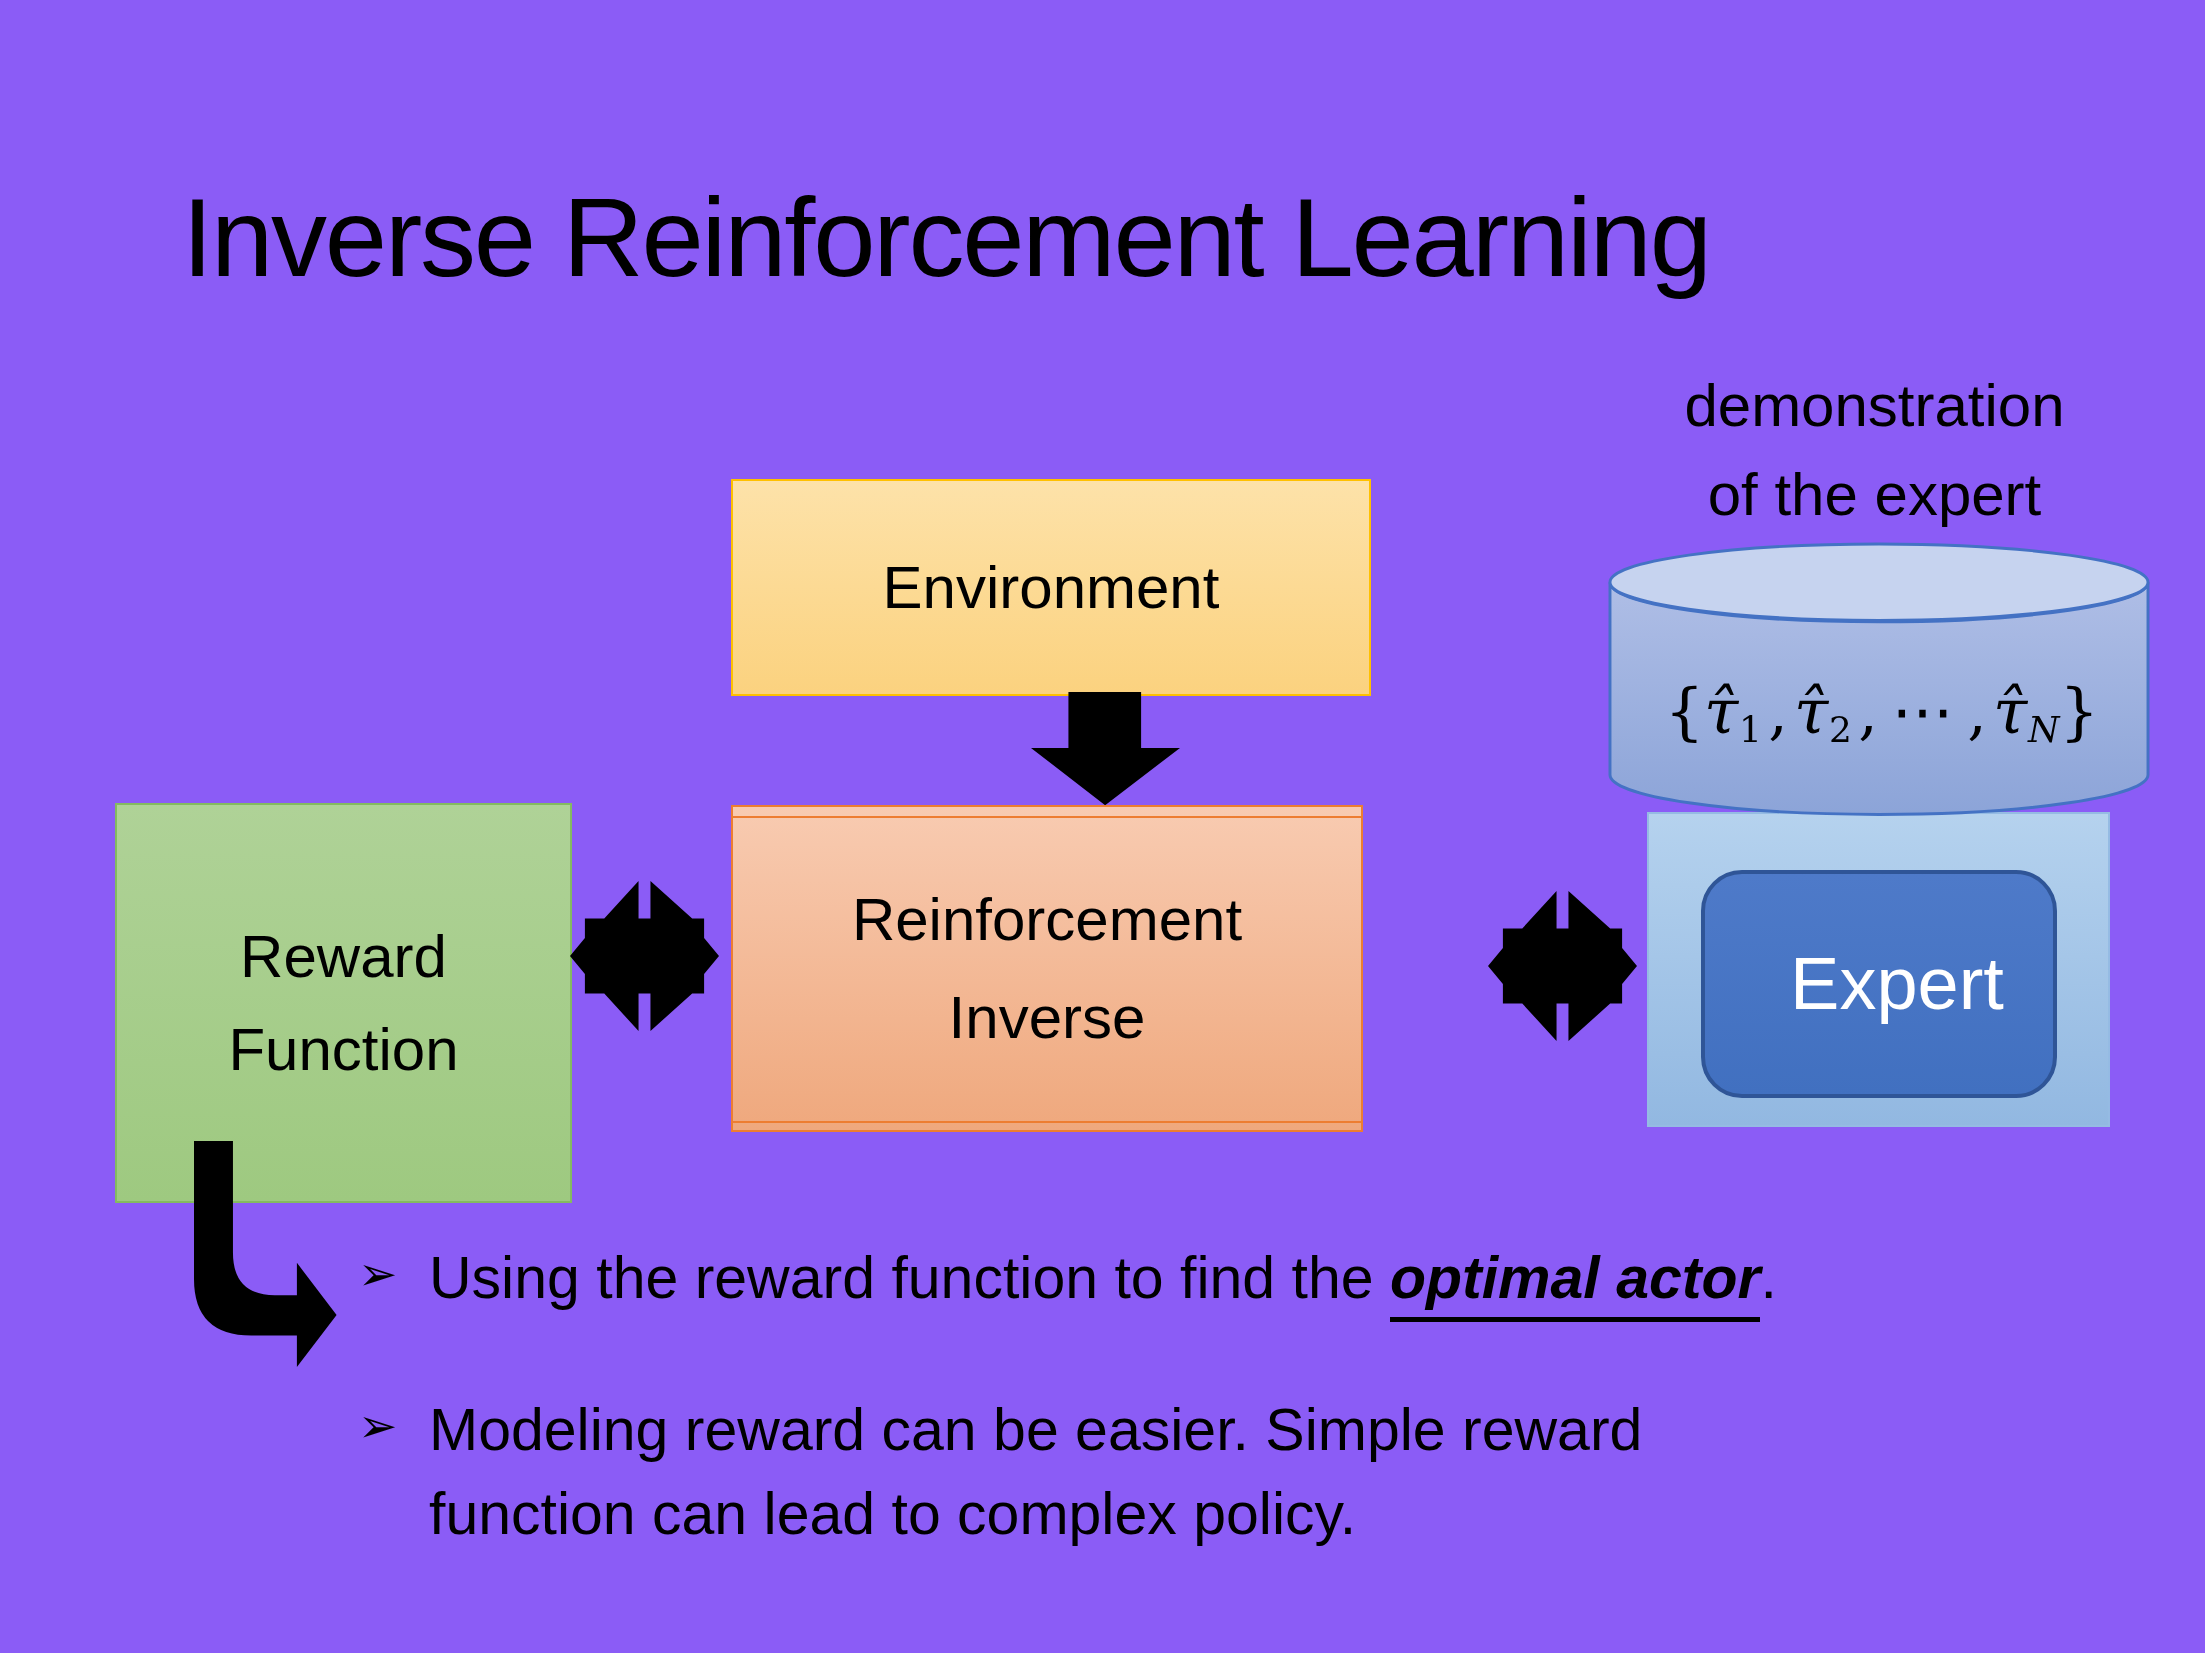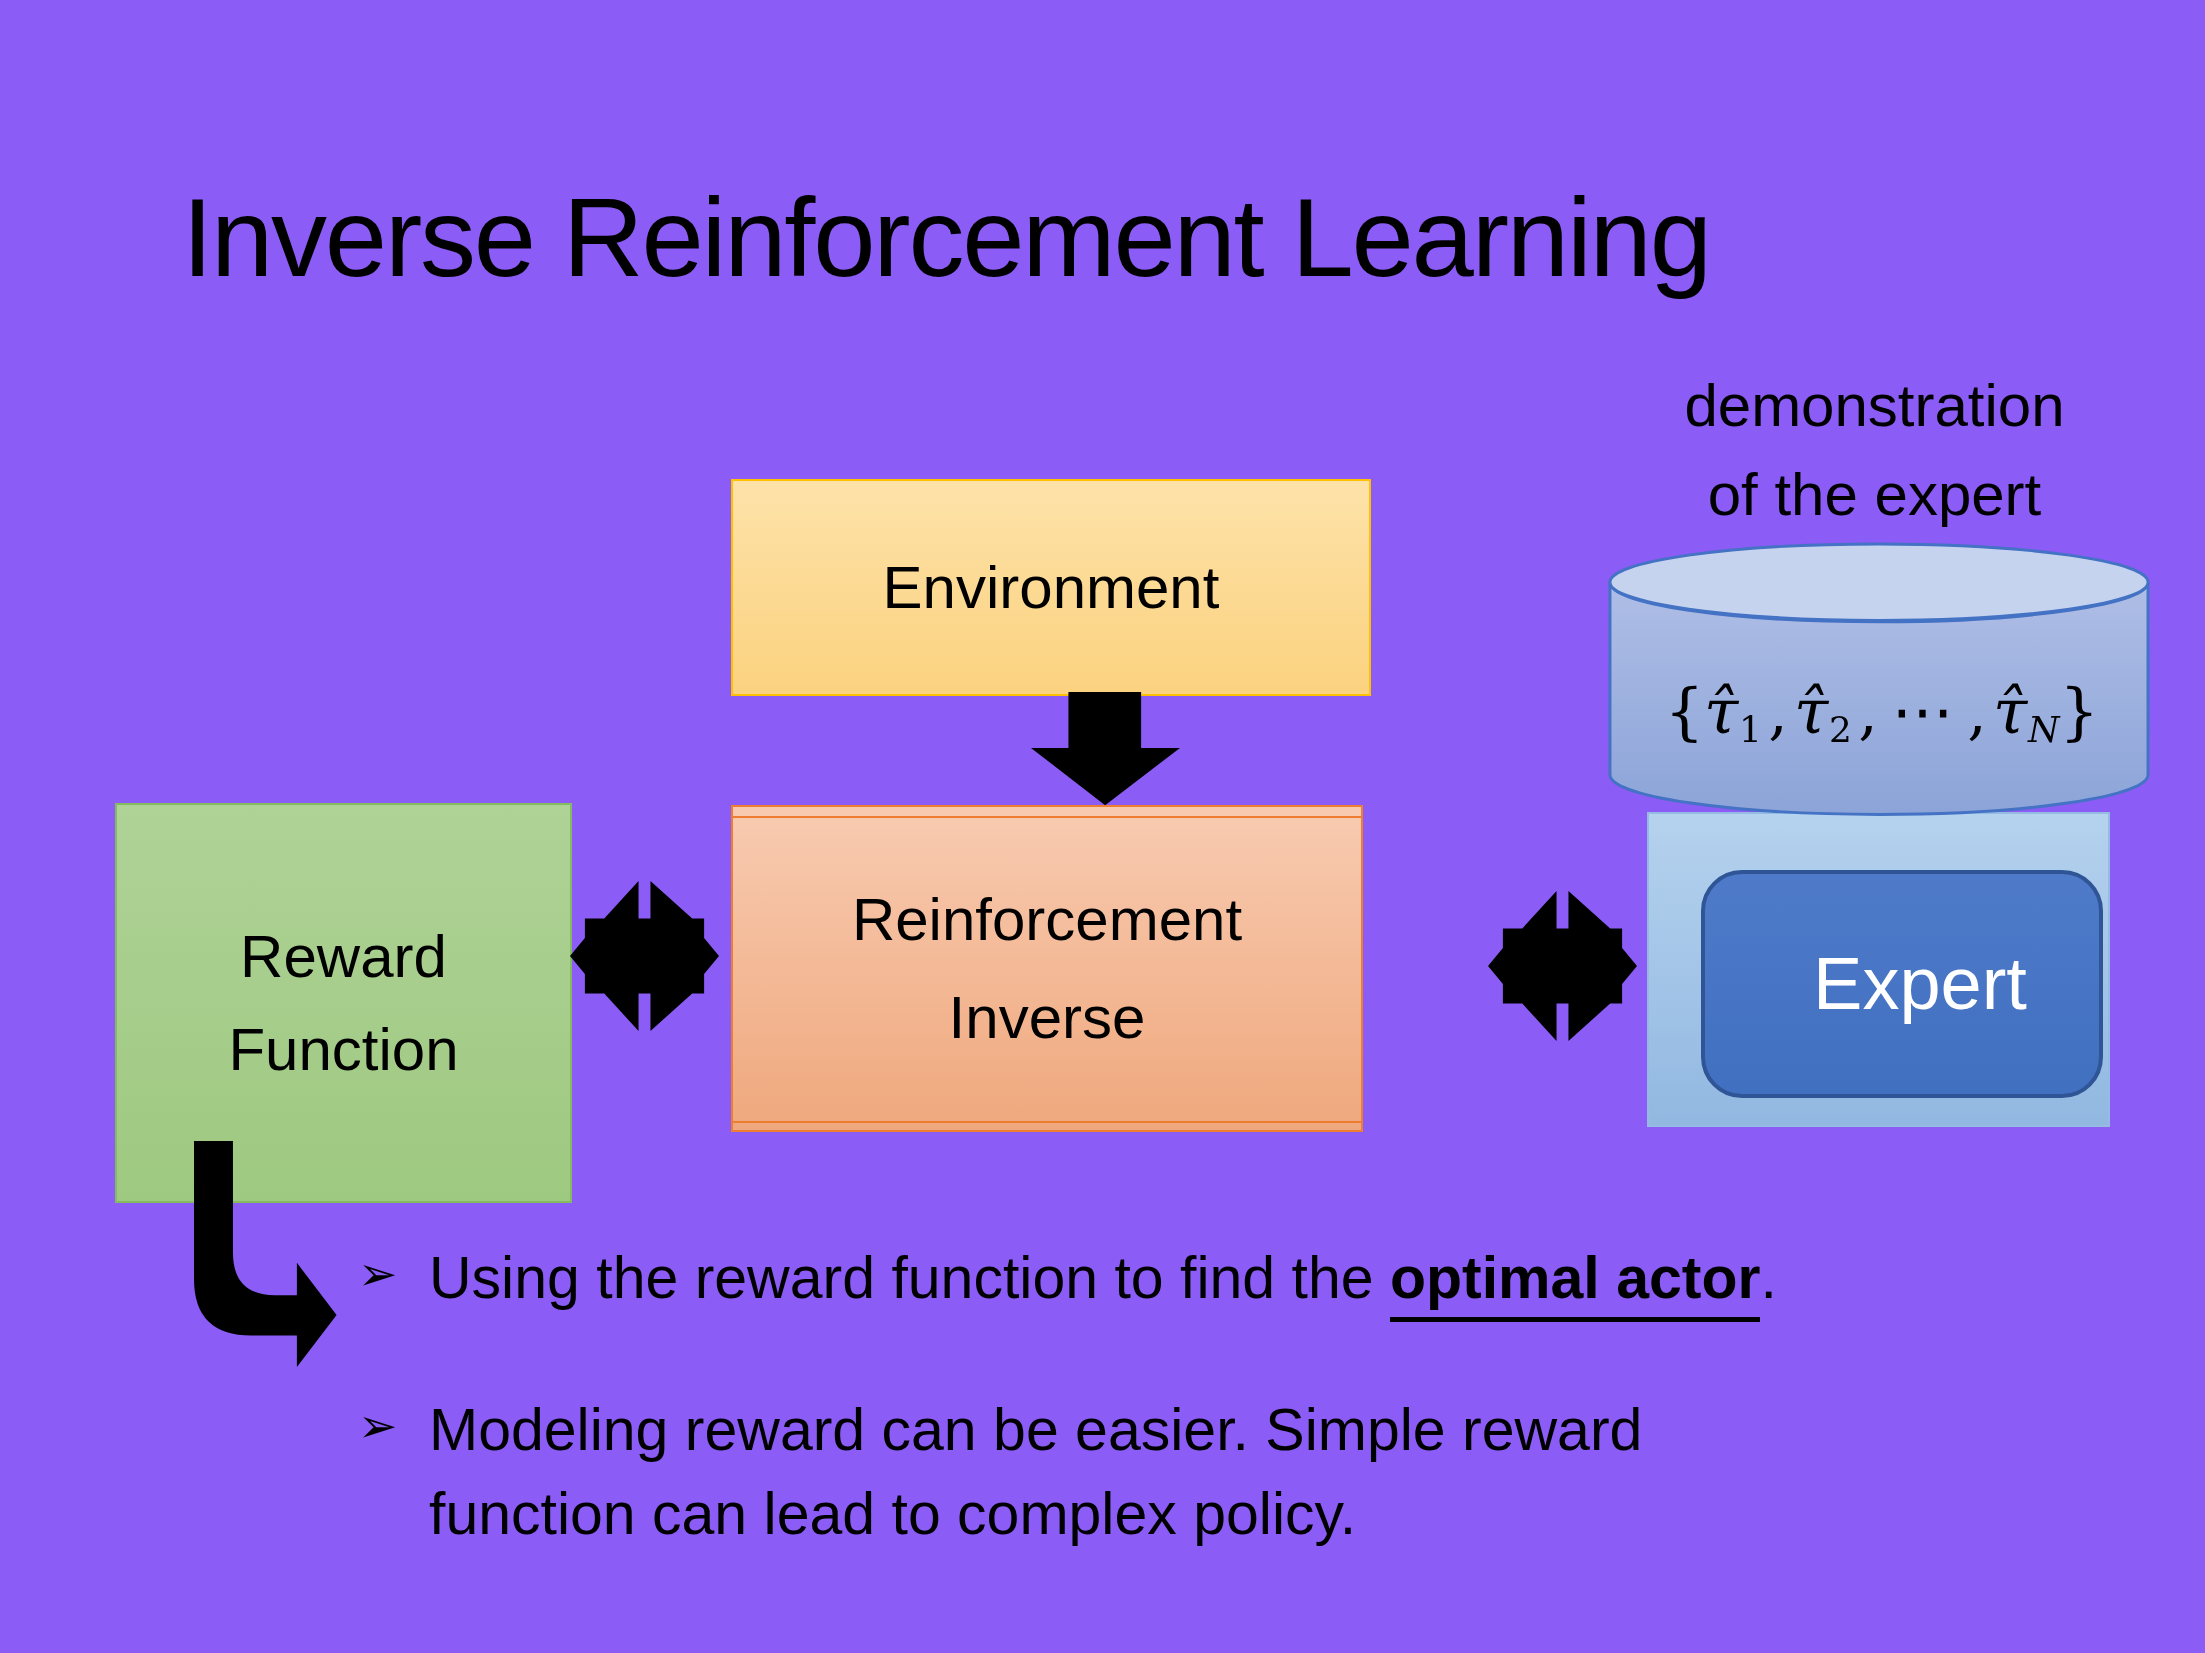--- a/index.html
+++ b/index.html
@@ -46,21 +46,21 @@
   }
   .rl-inner-line{position:absolute; left:0; right:0; height:0; border-top:2.2px solid var(--rl_border);}
   .rl-inner-line.top{top:8.8px;}
   .rl-inner-line.bottom{bottom:6.6px;}
   .blue-panel{
     left:1647px; top:812px; width:463px; height:315px; box-sizing:border-box;
     border:2.2px solid var(--panel_border);
     background:linear-gradient(180deg,var(--panel_fill_top),var(--panel_fill_bottom));
   }
   .expert-box{
-    left:1701px; top:870px; width:402px; height:228px;
+    left:1701px; top:870px; width:356px; height:228px;
     border:4.4px solid var(--expert_border); border-radius:41px;
     background:linear-gradient(180deg,var(--expert_fill_top),var(--expert_fill_bottom));
     color:#ffffff; font-size:74px;padding-left:36px;
   }
   .cylinder{left:1607px; top:541px; width:544px; height:294px;}
   .formula{
     left:1629px; top:675px; width:470px; text-align:right; white-space:nowrap;
     font-family:"DejaVu Serif",serif; font-size:62px; color:var(--text);
   }
   .formula .tau{font-style:italic;}
@@ -75,21 +75,21 @@
   .dbl-arrow-right{left:1488px; top:891px; width:149px; height:150px;}
   .elbow-arrow{left:194px; top:1141px; width:147px; height:229px;}
   .bullet{display:flex; align-items:flex-start;}
   .bullet-1{left:358px; top:1237px;}
   .bullet-2{left:358px; top:1389px;}
   .bullet .marker{
     font-size:47px; line-height:1; padding-top:13.2px; width:71px; flex:none;
   }
   .bullet .btext{font-size:59px; line-height:1.42; white-space:nowrap;}
   .hl{
-    font-weight:bold; 
+    font-weight:bold; font-style:italic;
     border-bottom:5.1px solid var(--text); padding-bottom:5.9px;
   }
   .cyl-stop-top{stop-color:var(--cyl_body_top);}
   .cyl-stop-bottom{stop-color:var(--cyl_body_bottom);}
 </style>
 </head>
 <body>
 
 <div class="slide">
 

